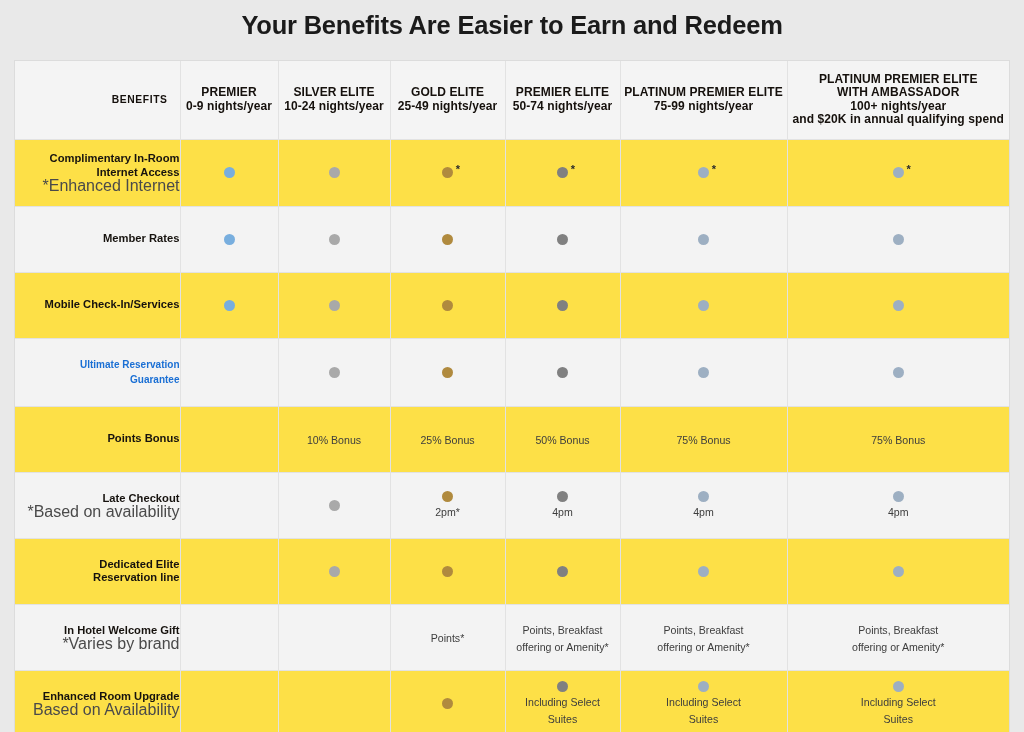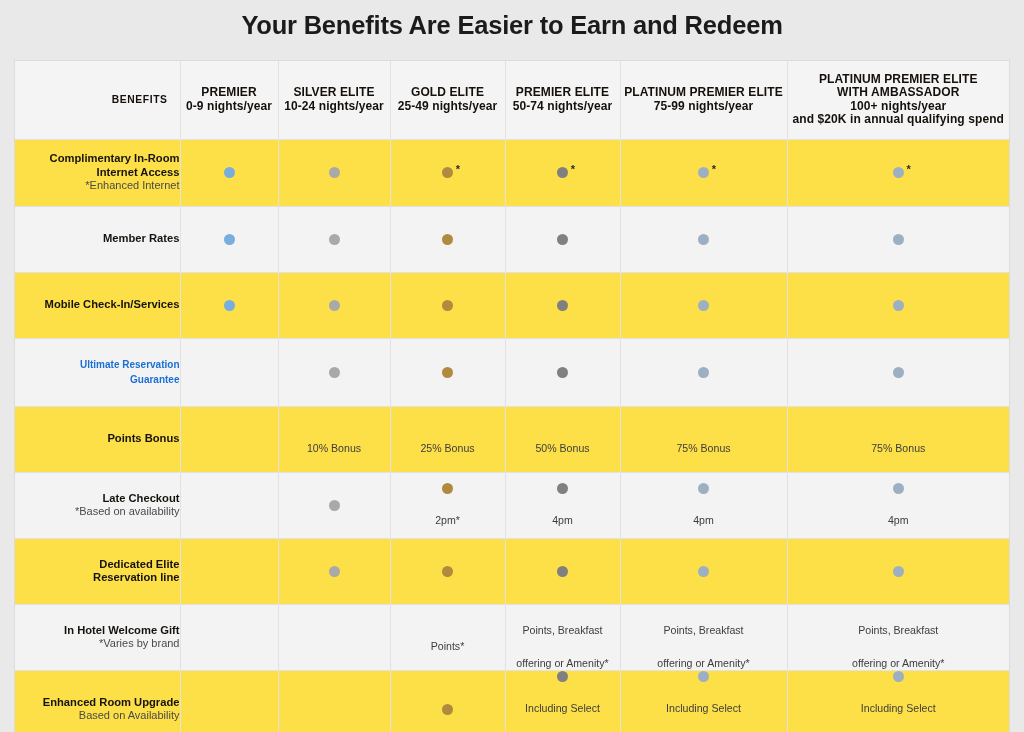--- a/index.html
+++ b/index.html
@@ -84,21 +84,21 @@
   tbody tr.row-even { background: #f3f3f3; }
 
   td.benefit-label {
     text-align: right;
     padding: 6px 12px 6px 8px;
     font-size: 11.2px;
     line-height: 13.5px;
     color: #16120e;
   }
   td.benefit-label .b-main { font-weight: bold; display: block; }
-  td.benefit-label .b-note { display: block; font-weight: normal; color: #4a4a4a; font-size: 11px; }
+  td.benefit-label .b-note { display: block; font-weight: normal; color: #4a4a4a; font-size: 16px; }
   td.benefit-label.is-link .b-main { color: #1a6fd4; font-weight: bold; font-size: 10px; line-height: 15px; }
 
   td.cell {
     text-align: center;
     font-size: 10.6px;
     line-height: 14px;
     color: #3d3d3d;
     padding: 4px 6px;
   }
   .cell-inner { display: flex; flex-direction: column; align-items: center; justify-content: center; gap: 1px; }
@@ -117,21 +117,21 @@
   .dot.platprem { background: #9dafc2; }
   .dot-hold { position: relative; display: inline-block; line-height: 0; }
   .star {
     position: absolute;
     top: -3px; right: -7px;
     font-size: 11px;
     line-height: 11px;
     color: #2a2a2a;
     font-weight: bold;
   }
-  .sub-text { font-size: 10.6px; color: #3d3d3d; margin-top: 18px; }
+  .sub-text { font-size: 10.6px; color: #3d3d3d; margin-top: 2px; }
 
   
   tr.h-internet td { height: 67px; }
   tr.h-std td      { height: 66px; }
   tr.h-urg td      { height: 68px; }
   tr.h-points td   { height: 66px; }
   tr.h-late td     { height: 66px; }
   tr.h-dedicated td{ height: 66px; }
   tr.h-gift td     { height: 66px; }
   tr.h-upgrade td  { height: 66px; }

